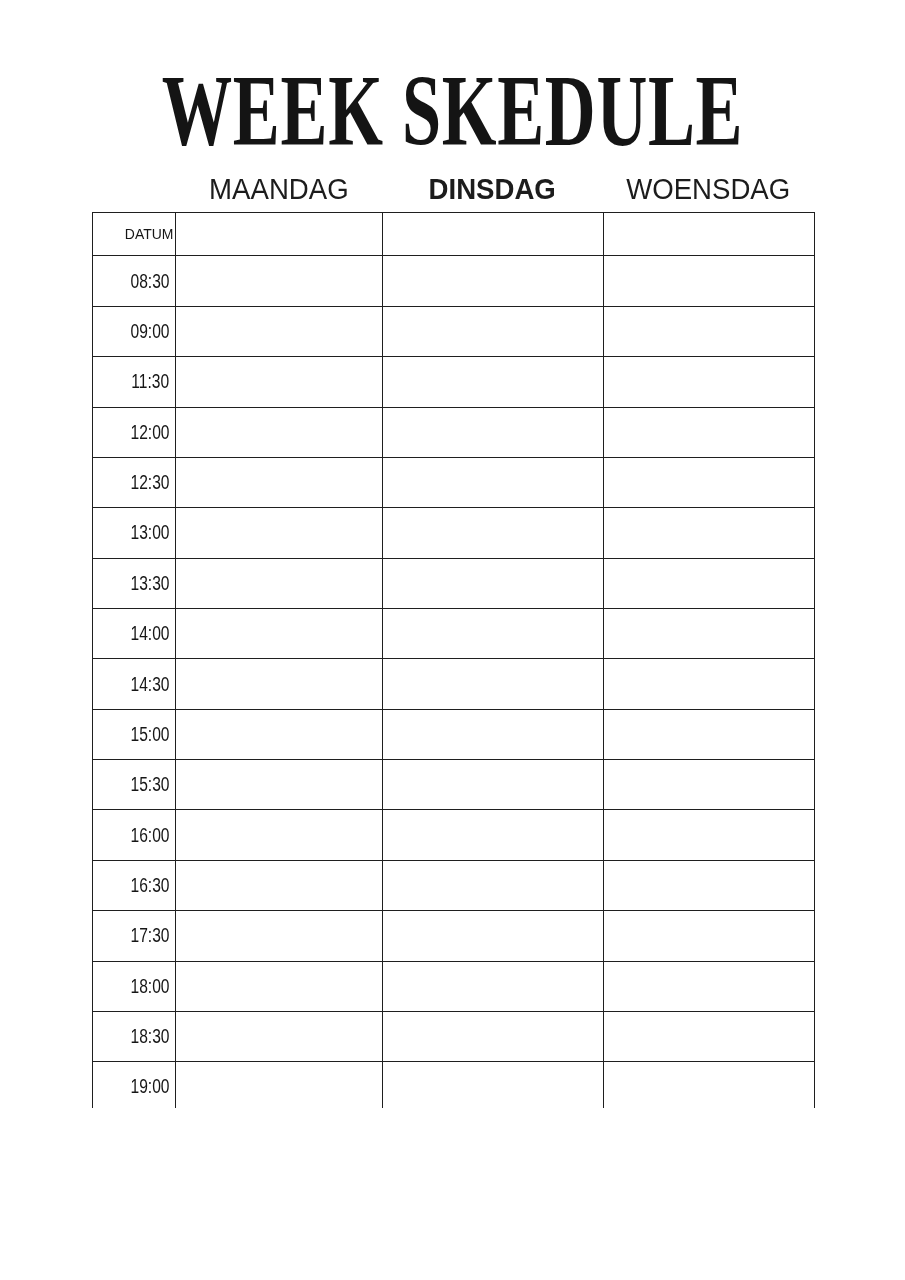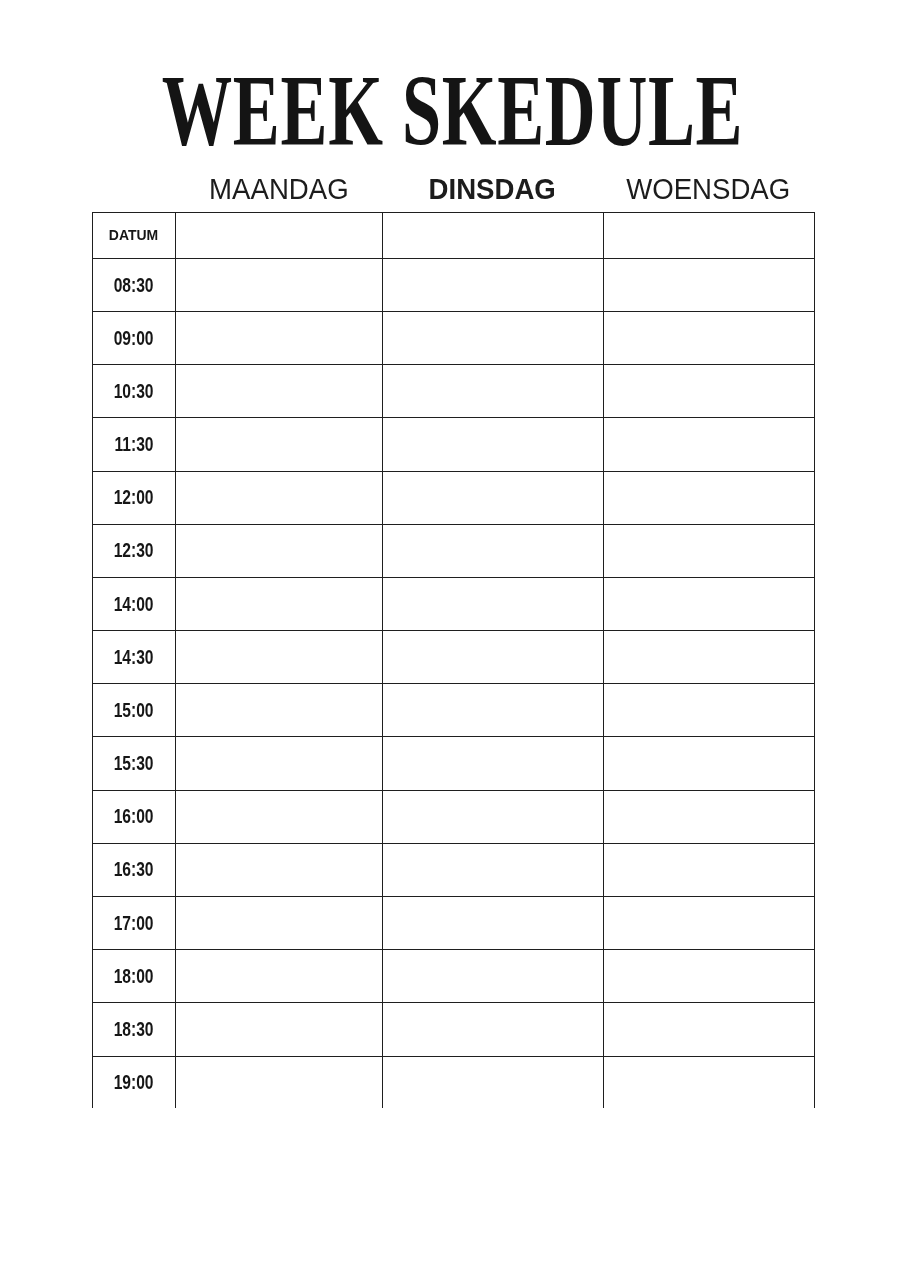--- a/index.html
+++ b/index.html
@@ -75,21 +75,21 @@
   table.grid td {
     border: 1.5px solid #1f1f1f;
     padding: 0;
     vertical-align: middle;
   }
   col.c-time { width: 83px; }
   col.c-mon  { width: 207px; }
   col.c-tue  { width: 221px; }
   col.c-wed  { width: 211px; }
 
-  td.t { text-align: center; font-weight: bold; }
+  td.t { text-align: right; }
   td.t .tt {
     display: inline-block;
     font-size: 20px;
     line-height: 1;
     color: #161616;
     transform: scaleX(0.78);
     transform-origin: center;
     white-space: nowrap;
   }
   td.t .dt {
@@ -142,44 +142,50 @@
         <td class="c"></td>
         <td class="c"></td>
       </tr>
       <tr>
         <td class="t"><span class="tt">09:00</span></td>
         <td class="c"></td>
         <td class="c"></td>
         <td class="c"></td>
       </tr>
       <tr>
-        <td class="t"><span class="tt">10:30</span></td>
-        <td class="c"></td>
-        <td class="c"></td>
-        <td class="c"></td>
-      </tr>
-      <tr>
         <td class="t"><span class="tt">11:30</span></td>
         <td class="c"></td>
         <td class="c"></td>
         <td class="c"></td>
       </tr>
       <tr>
         <td class="t"><span class="tt">12:00</span></td>
         <td class="c"></td>
         <td class="c"></td>
         <td class="c"></td>
       </tr>
       <tr>
         <td class="t"><span class="tt">12:30</span></td>
         <td class="c"></td>
         <td class="c"></td>
         <td class="c"></td>
       </tr>
       <tr>
+        <td class="t"><span class="tt">13:00</span></td>
+        <td class="c"></td>
+        <td class="c"></td>
+        <td class="c"></td>
+      </tr>
+      <tr>
+        <td class="t"><span class="tt">13:30</span></td>
+        <td class="c"></td>
+        <td class="c"></td>
+        <td class="c"></td>
+      </tr>
+      <tr>
         <td class="t"><span class="tt">14:00</span></td>
         <td class="c"></td>
         <td class="c"></td>
         <td class="c"></td>
       </tr>
       <tr>
         <td class="t"><span class="tt">14:30</span></td>
         <td class="c"></td>
         <td class="c"></td>
         <td class="c"></td>
@@ -202,21 +208,21 @@
         <td class="c"></td>
         <td class="c"></td>
       </tr>
       <tr>
         <td class="t"><span class="tt">16:30</span></td>
         <td class="c"></td>
         <td class="c"></td>
         <td class="c"></td>
       </tr>
       <tr>
-        <td class="t"><span class="tt">17:00</span></td>
+        <td class="t"><span class="tt">17:30</span></td>
         <td class="c"></td>
         <td class="c"></td>
         <td class="c"></td>
       </tr>
       <tr>
         <td class="t"><span class="tt">18:00</span></td>
         <td class="c"></td>
         <td class="c"></td>
         <td class="c"></td>
       </tr>

